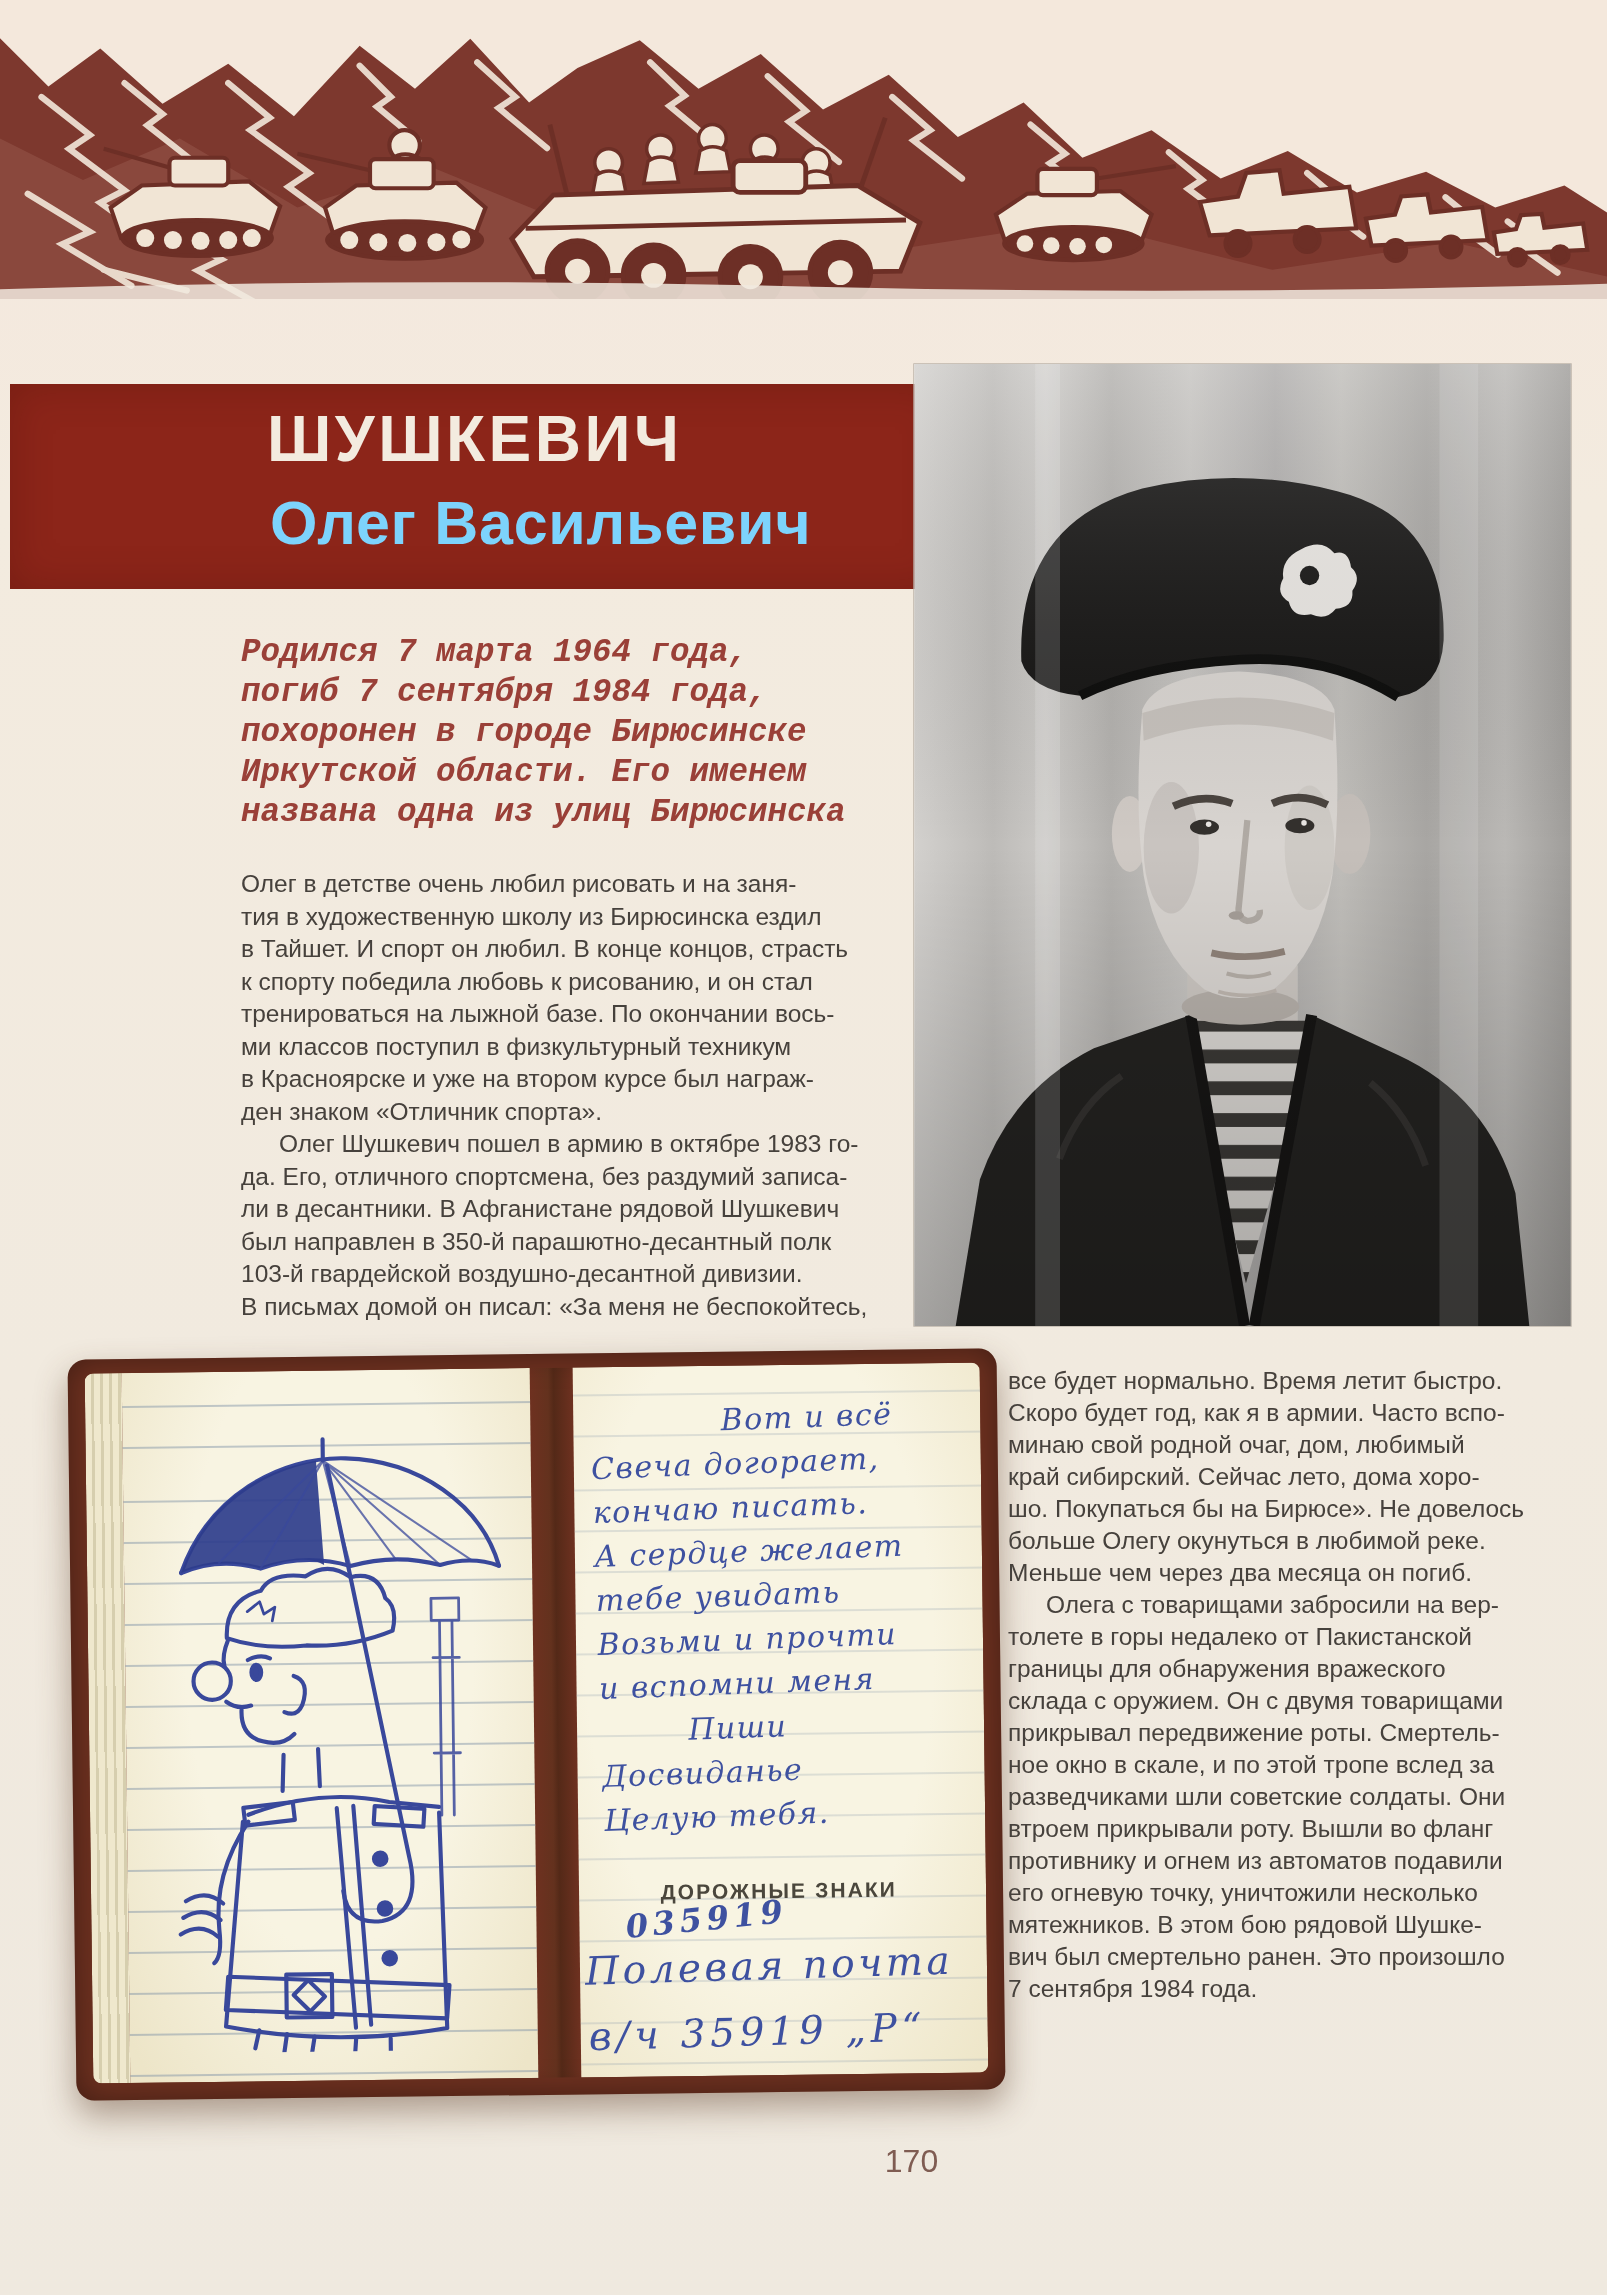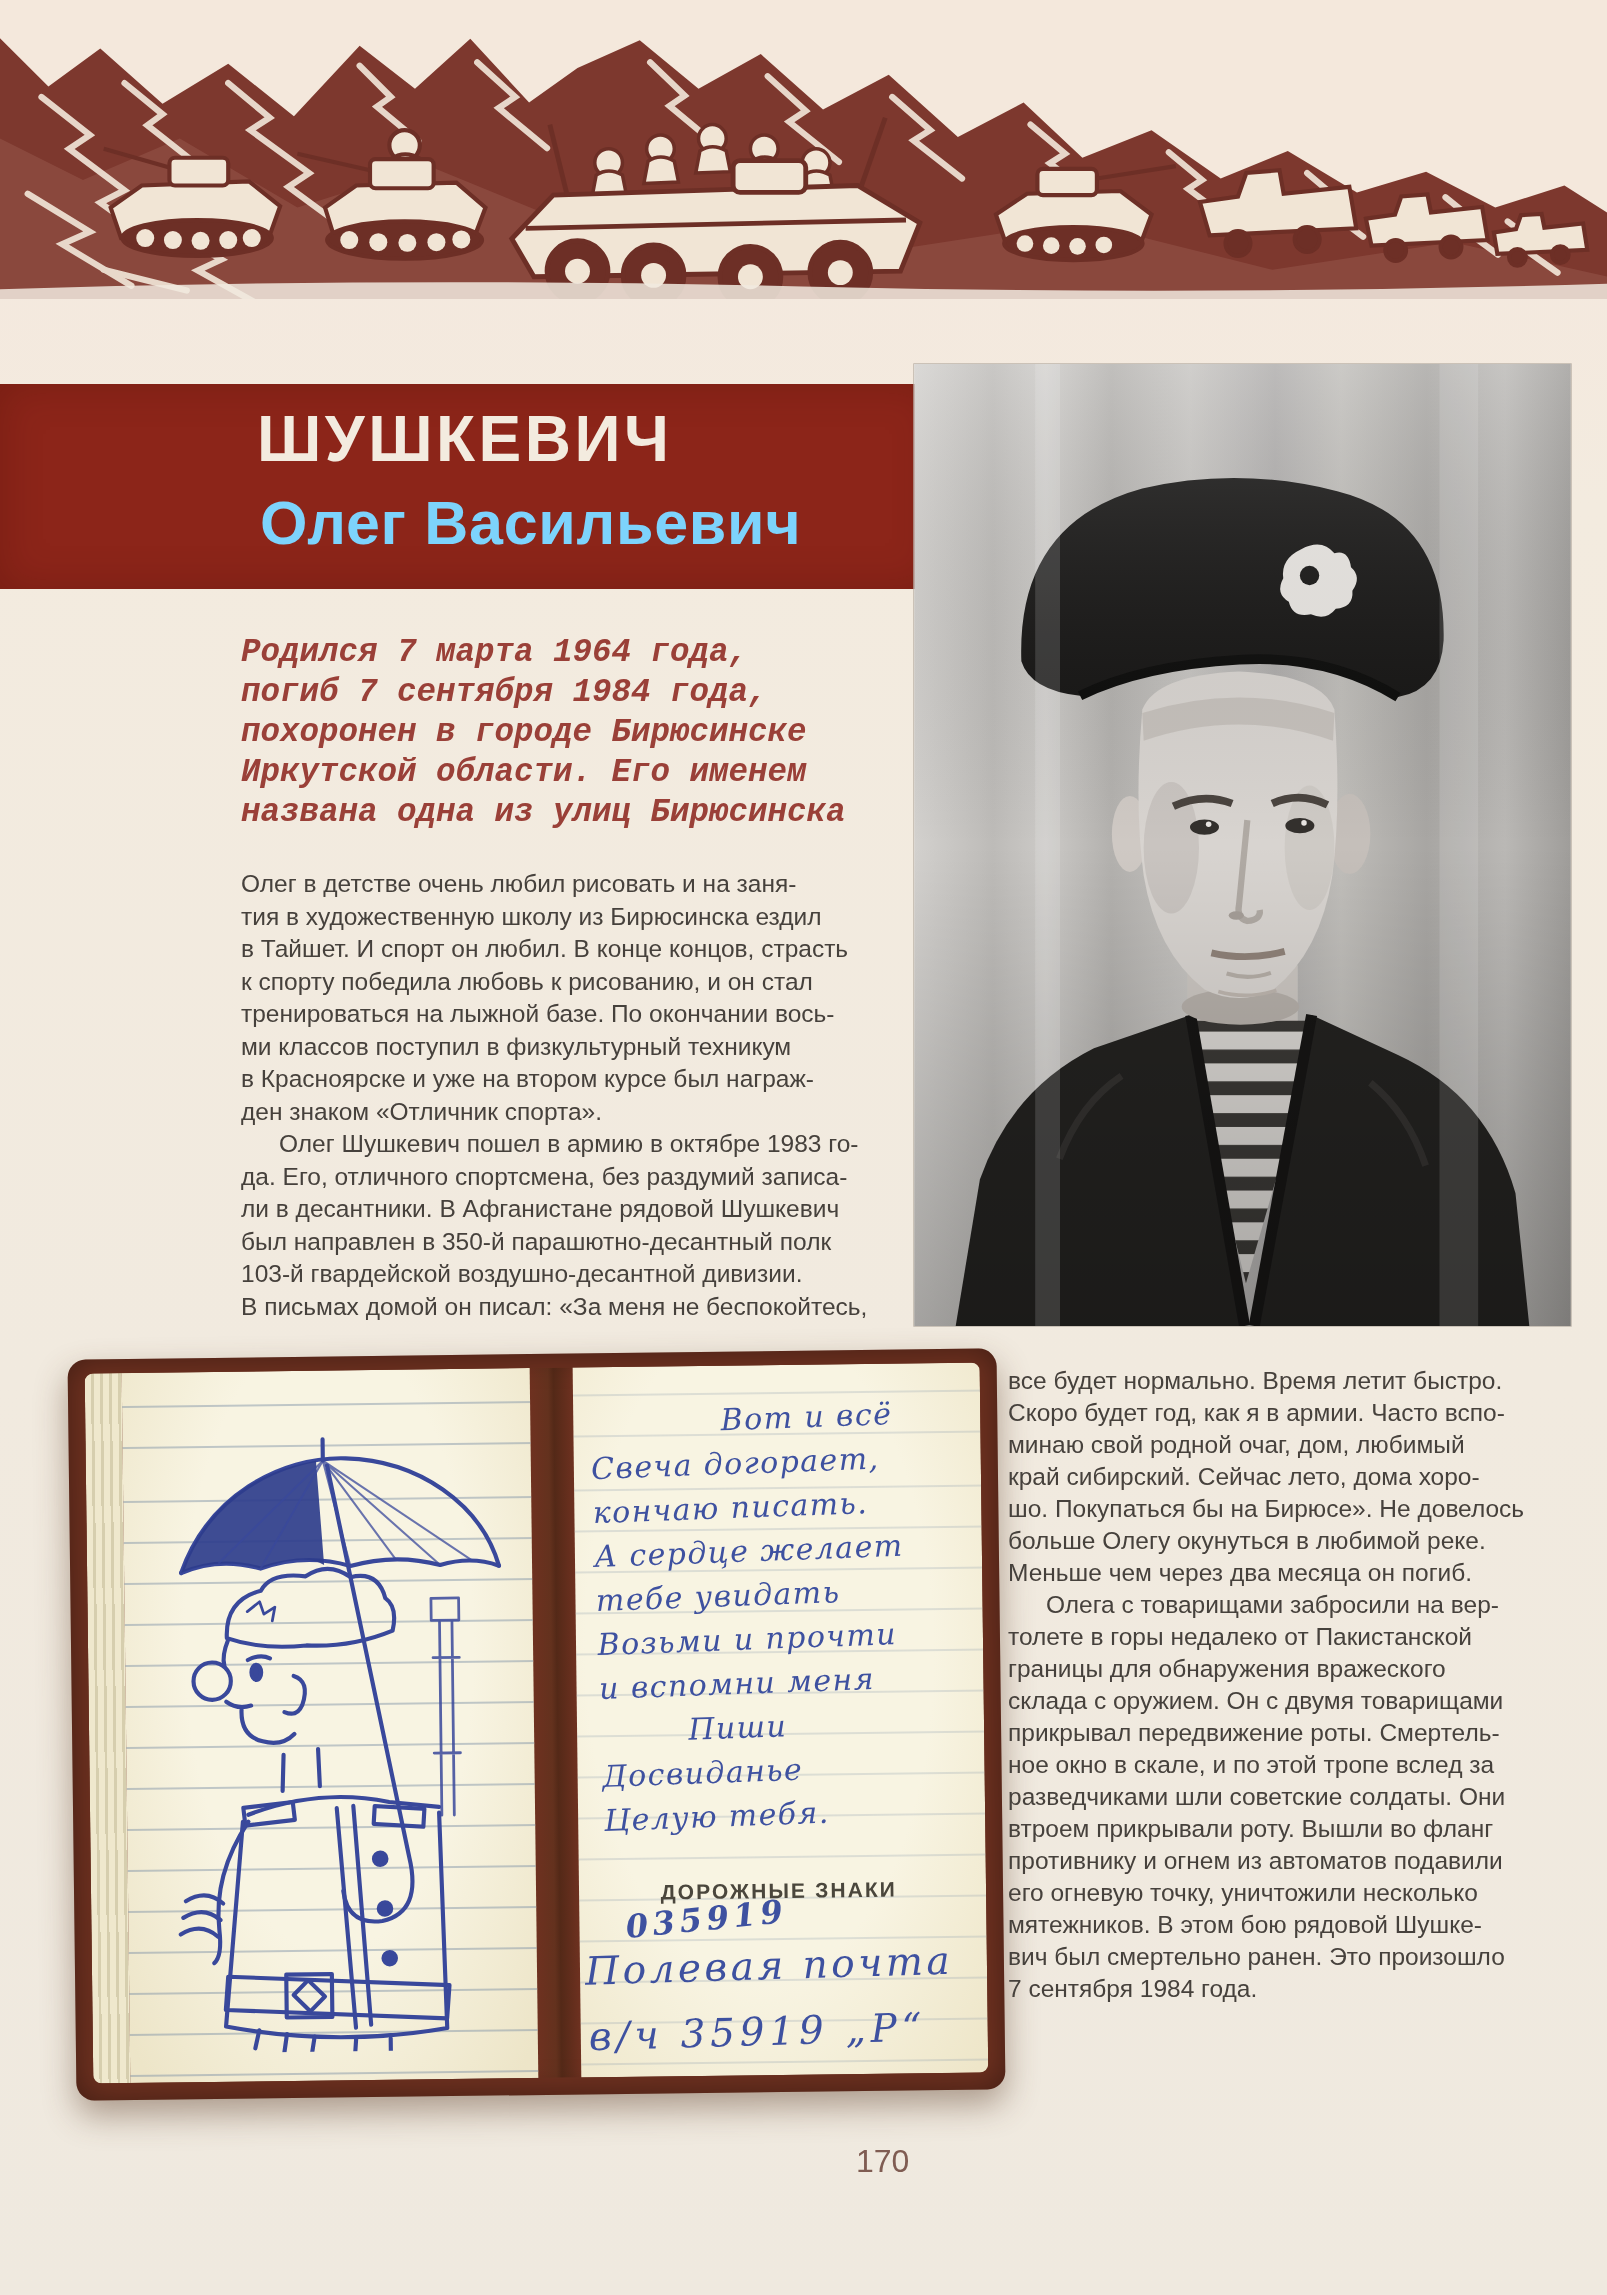--- a/index.html
+++ b/index.html
@@ -4,21 +4,21 @@
 <style>
   html,body{margin:0;padding:0;background:#cfc8bd;}
   .page{position:relative;width:1608px;height:2295px;overflow:hidden;
         background:linear-gradient(180deg,#f5e6dd 0%,#f3ebdf 22%,#f1eadf 60%,#efe9df 100%);
         font-family:"Liberation Sans",sans-serif;}
 
   
   .hdr{position:absolute;left:0;top:0;width:1608px;height:299px;display:block;}
 
   
-  .banner{position:absolute;left:0;top:384px;width:911px;height:205px;background:#8c2519;
+  .banner{position:absolute;left:10px;top:384px;width:911px;height:205px;background:#8c2519;
           box-shadow:inset 0 0 41px rgba(60,10,5,.25);padding-left:24px;}
   .banner .surname{position:absolute;left:257px;top:18px;font-size:64px;font-weight:bold;
                    color:#f3ebdf;letter-spacing:3.5px;white-space:nowrap;}
   .banner .given{position:absolute;left:260px;top:104px;font-size:61px;font-weight:bold;
                  color:#7dd3fc;letter-spacing:0.7px;white-space:nowrap;}
 
   
   .lede{position:absolute;left:241px;top:633px;width:678px;
         font-family:Liberation Mono, monospace;font-style:italic;font-weight:bold;
         font-size:32.5px;line-height:40px;color:#9a4038;white-space:pre-line;}
@@ -59,21 +59,21 @@
   .hw-block{position:absolute;left:21px;top:32px;font-size:30px;line-height:44px;
             letter-spacing:1.4px;white-space:pre-wrap;transform:rotate(-1.4deg);}
   .printed-caption{position:absolute;left:82px;top:514px;font-size:21px;font-weight:bold;
             color:#4a463c;letter-spacing:2.1px;font-family:"Liberation Sans",sans-serif;white-space:nowrap;}
   .fp-number{position:absolute;left:46px;top:534px;font-size:32px;letter-spacing:4.8px;
             transform:rotate(-5deg);font-weight:bold;}
   .fp1{position:absolute;left:5.5px;top:578px;font-size:39px;letter-spacing:3.5px;transform:rotate(-1deg);white-space:nowrap;}
   .fp2{position:absolute;left:8.3px;top:644px;font-size:39px;letter-spacing:4.8px;transform:rotate(-1deg);white-space:nowrap;}
 
   
-  .pageno{position:absolute;left:856px;top:2143px;width:111px;text-align:left;
+  .pageno{position:absolute;left:856px;top:2143px;width:111px;text-align:center;
           font-size:32px;color:#7f5c52;}
 </style>
 </head>
 <body>
 
 <div class="page">
 
   <svg class="hdr" viewBox="0 0 2325 432" xmlns="http://www.w3.org/2000/svg" aria-hidden="true">
     <rect x="0" y="0" width="2325" height="432" fill="#f4e8dc"></rect>
     <g>

